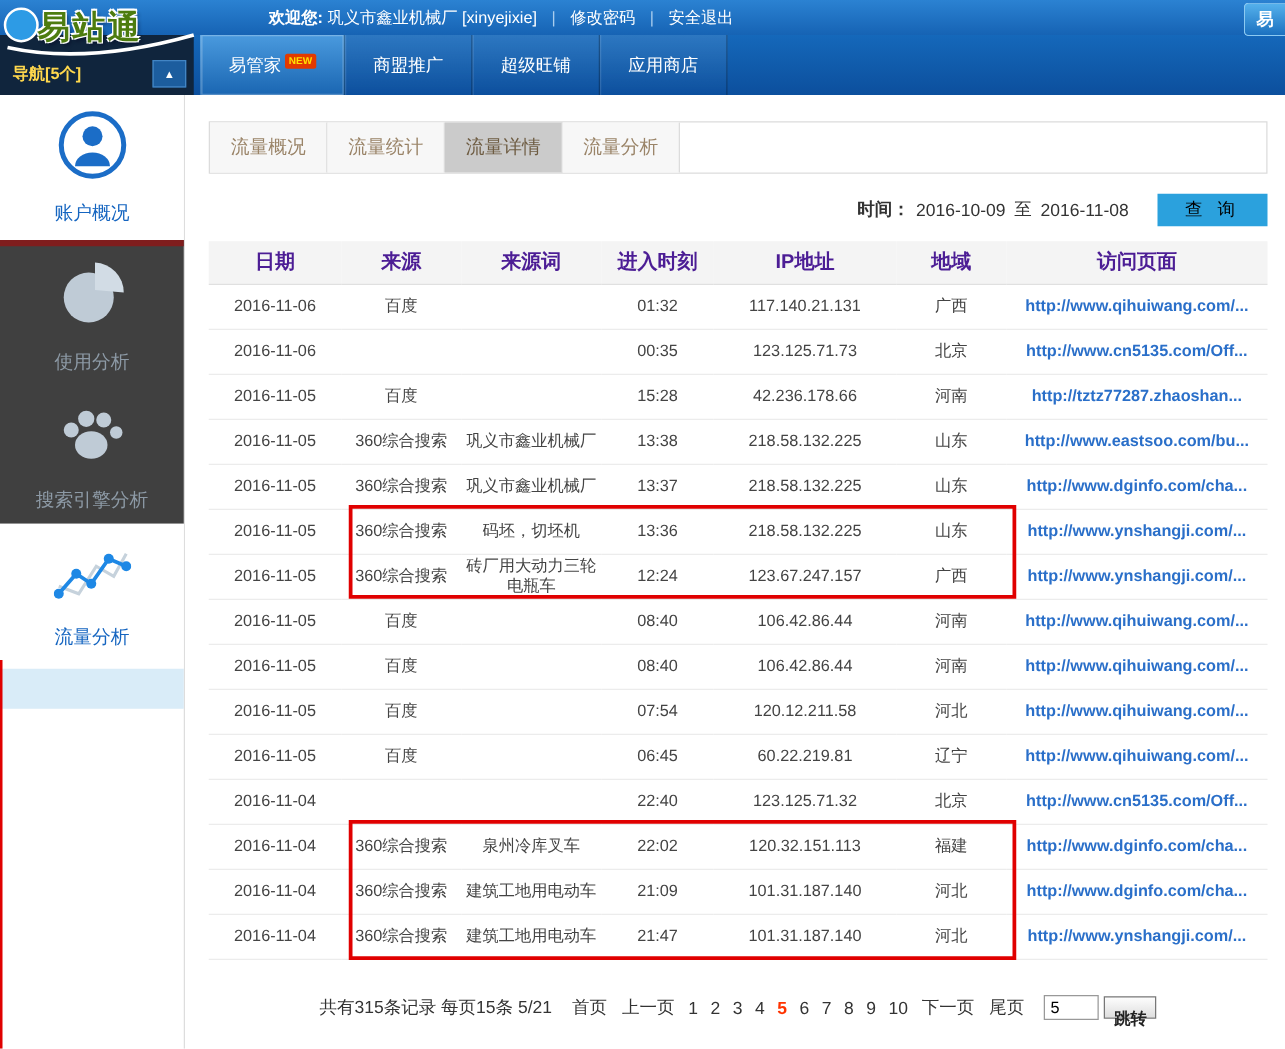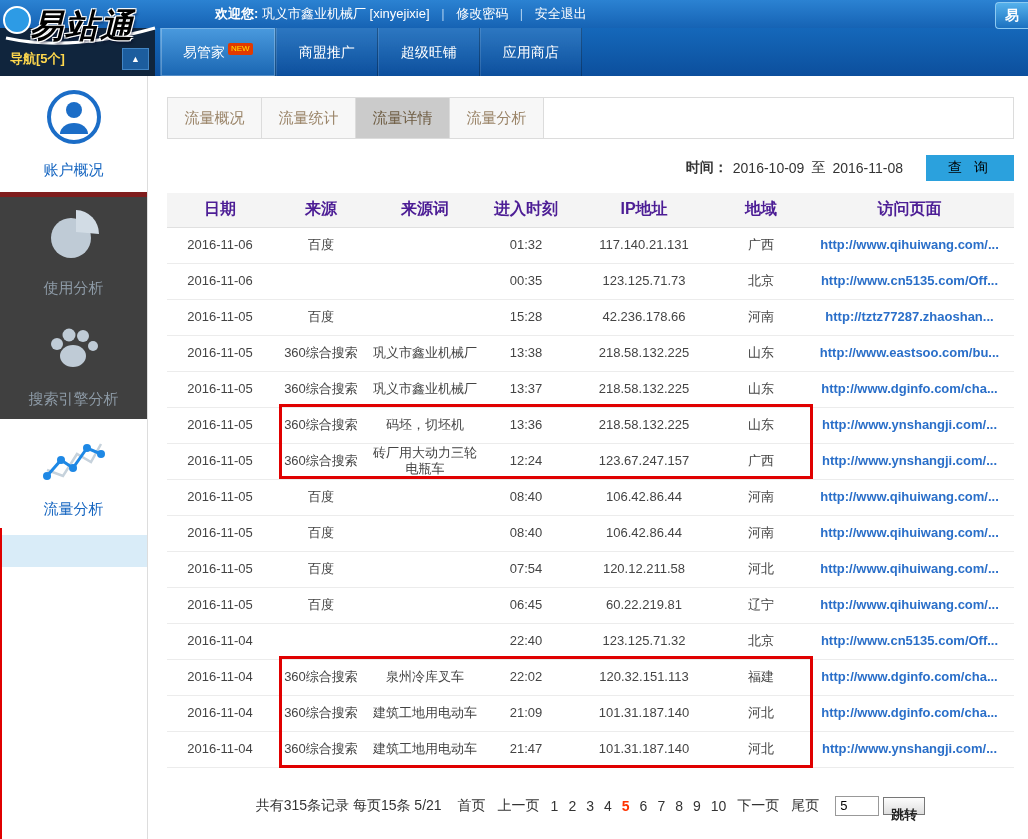--- a/index.html
+++ b/index.html
@@ -27,27 +27,27 @@
                   display:flex; align-items:center; padding:14px 6px 0 10px; }
   .nav-dd-label { color:#ffd84d; font-size:13px; font-weight:bold; white-space:nowrap; }
   .arrow-btn { margin-left:auto; width:27px; height:22px; background:#1c5d9e; border:1px solid #4285c4;
                color:#fff; font-size:9px; line-height:1; display:flex; align-items:center; justify-content:center; }
   .nav-tabs { position:absolute; left:160px; top:0; height:48px; display:flex; }
   .nav-tab { min-width:100px; padding:0 22px; line-height:48px; color:#fff; font-size:14px; text-align:center;
              border-right:1px solid rgba(0,0,0,0.28); border-left:1px solid rgba(255,255,255,0.12);
              background:linear-gradient(rgba(255,255,255,0.10),rgba(255,255,255,0)); position:relative; white-space:nowrap; }
   .nav-tab.first { background:linear-gradient(#4a9ade,#1a66b2); box-shadow:inset 0 0 0 1px rgba(255,255,255,0.25); }
   .badge { display:inline-block; vertical-align:super; margin-left:3px; background:#e23a00; color:#ffe200;
-           font-size:8px; font-weight:normal; line-height:1; padding:2px 3px; border-radius:2px; }
+           font-size:8px; font-weight:bold; line-height:1; padding:2px 3px; border-radius:2px; }
 
   
   .logo { position:absolute; left:0; top:0; width:162px; height:46px; z-index:10; }
   .logo svg { position:absolute; left:0; top:0; }
-  .logo-text { position:absolute; left:30px; top:4px; font-size:33px; font-weight:bold; font-style:italic;
-               color:#000000; letter-spacing:2px; white-space:nowrap;
+  .logo-text { position:absolute; left:30px; top:4px; font-size:26px; font-weight:bold; 
+               color:#4d7c0f; letter-spacing:2px; white-space:nowrap;
                text-shadow:-1px -1px 0 #fff, 1px -1px 0 #fff, -1px 1px 0 #fff, 1px 1px 0 #fff, 2px 3px 3px rgba(0,0,30,0.45); }
 
   
   .sidebar { position:absolute; left:0; top:76px; width:148px; bottom:0; background:#fff;
              border-right:1px solid #ddd; z-index:1; }
   .side-item { display:flex; flex-direction:column; align-items:center; justify-content:center; gap:12px; }
   .side-item .label { font-size:15px; }
   .item-white { height:116px; background:#fff;gap:12px; }
   .item-white .label { color:#1565c0; }
   .side-blue-group { background:#404040; border-top:5px solid #7f1d1d; }

